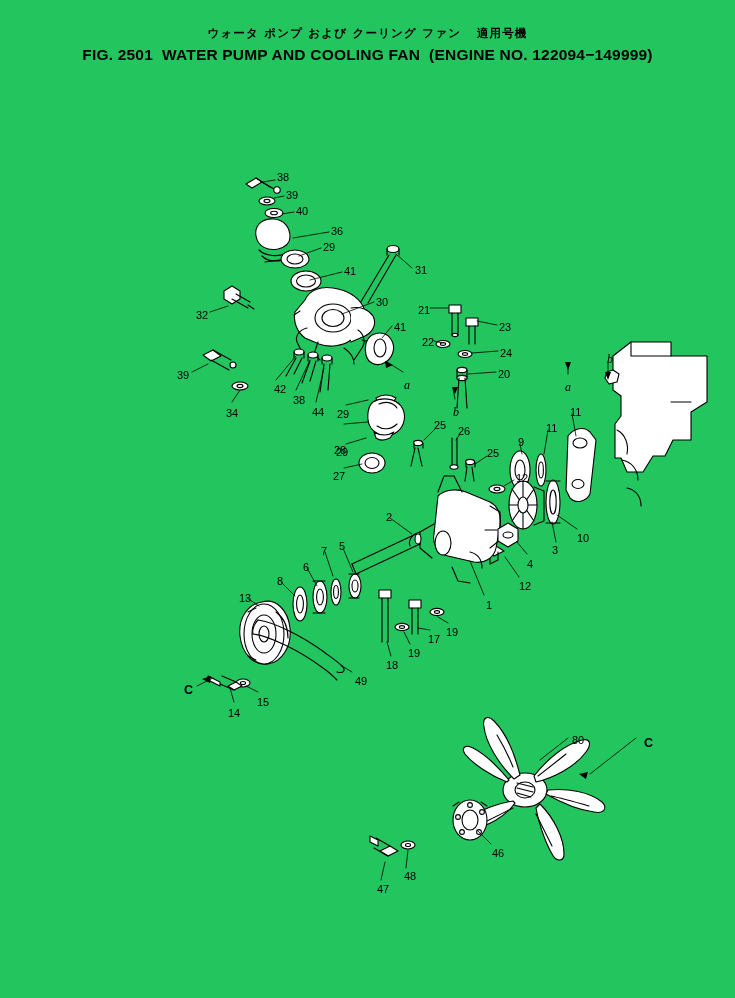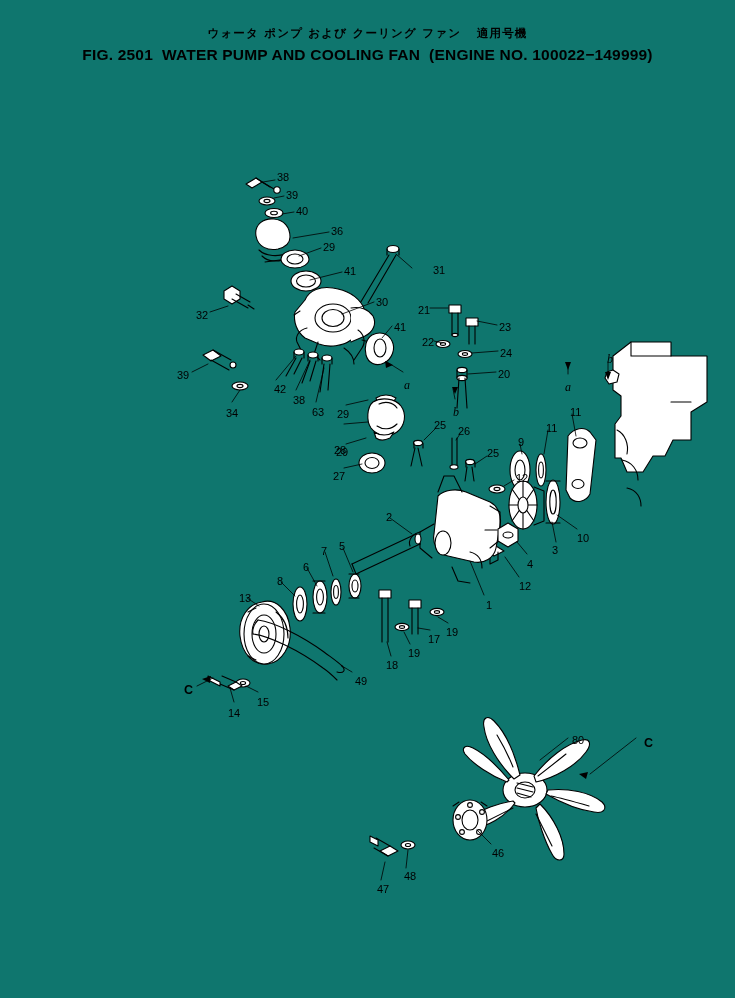--- a/index.html
+++ b/index.html
@@ -4,21 +4,21 @@
 <style>
   html, body {
     margin: 0;
     padding: 0;
     background: #ffffff;
   }
   #page {
     position: relative;
     width: 735px;
     height: 998px;
-    background: #0f766e;
+    background: #22c55e;
     overflow: hidden;
     font-family: "Liberation Sans", sans-serif;
     color: #000000;
   }
   
   #title-block {
     position: absolute;
     left: 0;
     top: 26px;
     width: 735px;
@@ -72,21 +72,21 @@
     font-size: 12.5px;
   }
 </style>
 </head>
 <body>
 
 <div id="page">
 
   <div id="title-block">
     <div id="title-jp">ウォータ ポンプ および クーリング ファン   適用号機</div>
-    <div id="title-en">FIG. 2501  WATER PUMP AND COOLING FAN  (ENGINE NO. 100022−149999)</div>
+    <div id="title-en">FIG. 2501  WATER PUMP AND COOLING FAN  (ENGINE NO. 122094−149999)</div>
   </div>
 
   <svg id="drawing" viewBox="0 0 735 998" xmlns="http://www.w3.org/2000/svg">
     <g fill="none" stroke="#000" stroke-width="1.1" stroke-linecap="round" stroke-linejoin="round">
 
       <g>
         <path d="M246 184 l10 -6 6 4 -10 6 z" fill="#fff"></path>
         <path d="M256 178 l14 9"></path>
         <path d="M262 182 l12 7"></path>
         <circle cx="277" cy="190" r="3.2" fill="#fff"></circle>
@@ -477,34 +477,34 @@
     </g>
   </svg>
 
   <div>
     <span class="callout" style="left:277px;top:172px">38</span>
     <span class="callout" style="left:286px;top:190px">39</span>
     <span class="callout" style="left:296px;top:206px">40</span>
     <span class="callout" style="left:331px;top:226px">36</span>
     <span class="callout" style="left:323px;top:242px">29</span>
     <span class="callout" style="left:344px;top:266px">41</span>
-    <span class="callout" style="left:433px;top:265px">31</span>
+    <span class="callout" style="left:415px;top:265px">31</span>
     <span class="callout" style="left:196px;top:310px">32</span>
     <span class="callout" style="left:376px;top:297px">30</span>
     <span class="callout" style="left:418px;top:305px">21</span>
     <span class="callout" style="left:499px;top:322px">23</span>
     <span class="callout" style="left:394px;top:322px">41</span>
     <span class="callout" style="left:422px;top:337px">22</span>
     <span class="callout" style="left:500px;top:348px">24</span>
     <span class="callout" style="left:177px;top:370px">39</span>
     <span class="callout" style="left:498px;top:369px">20</span>
     <span class="callout" style="left:226px;top:408px">34</span>
     <span class="callout" style="left:274px;top:384px">42</span>
     <span class="callout" style="left:293px;top:395px">38</span>
-    <span class="callout" style="left:312px;top:407px">63</span>
+    <span class="callout" style="left:312px;top:407px">44</span>
     <span class="callout" style="left:337px;top:409px">29</span>
     <span class="callout" style="left:334px;top:445px">28</span>
     <span class="callout" style="left:336px;top:447px">29</span>
     <span class="callout" style="left:333px;top:471px">27</span>
     <span class="callout" style="left:434px;top:420px">25</span>
     <span class="callout" style="left:458px;top:426px">26</span>
     <span class="callout" style="left:487px;top:448px">25</span>
     <span class="callout" style="left:518px;top:437px">9</span>
     <span class="callout" style="left:546px;top:423px">11</span>
     <span class="callout" style="left:570px;top:407px">11</span>

